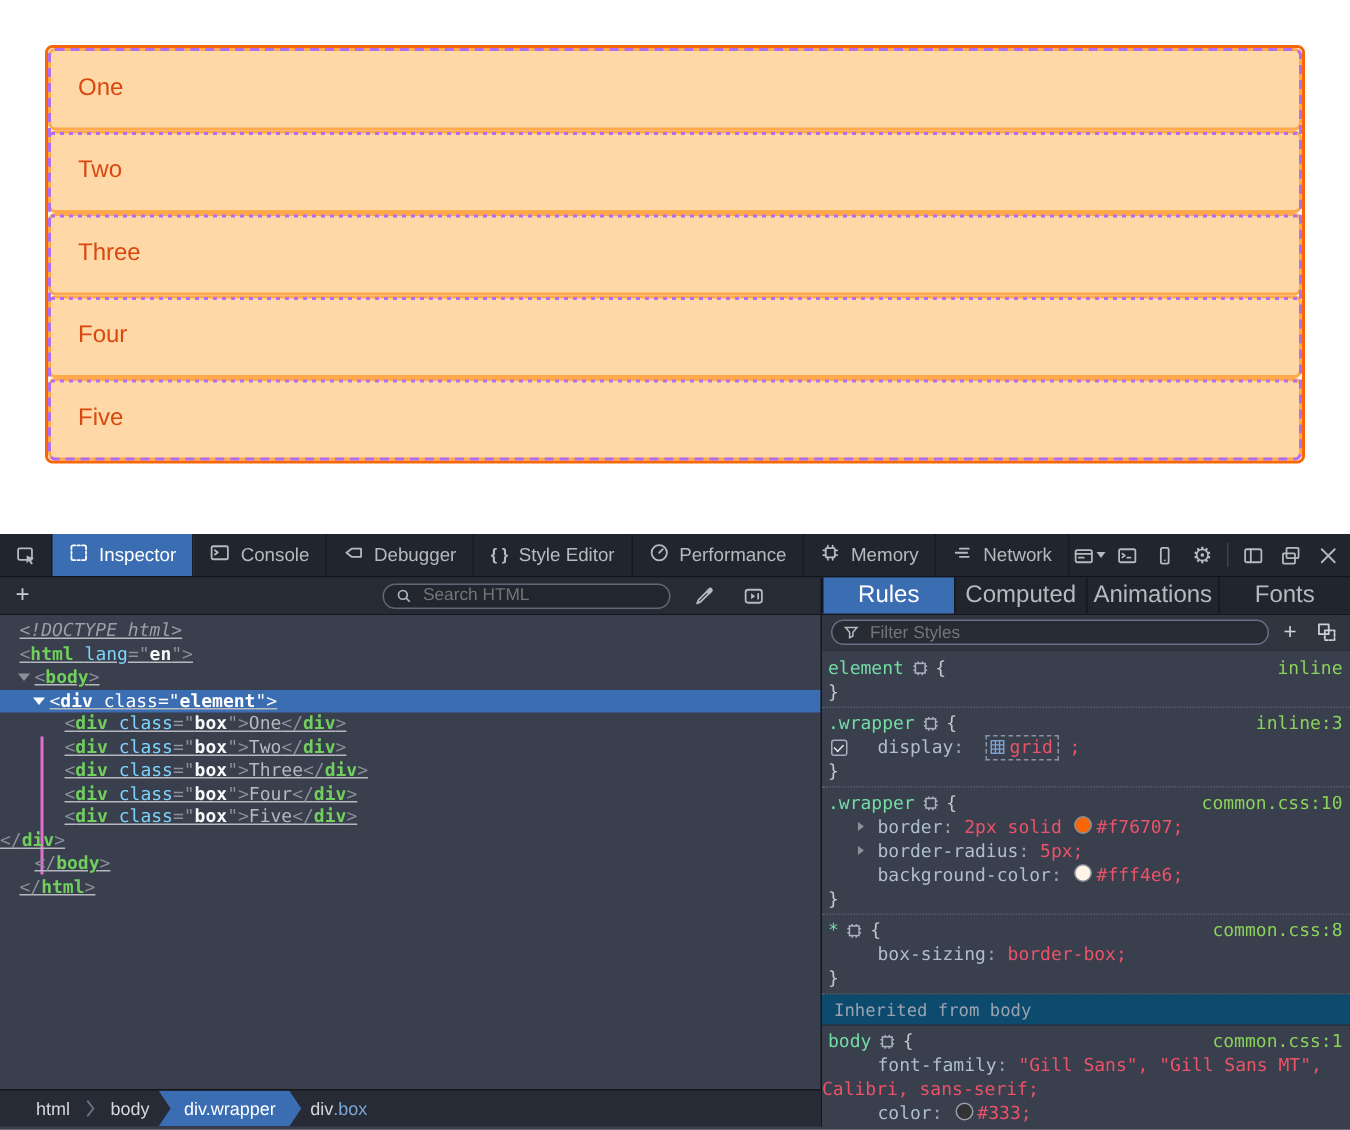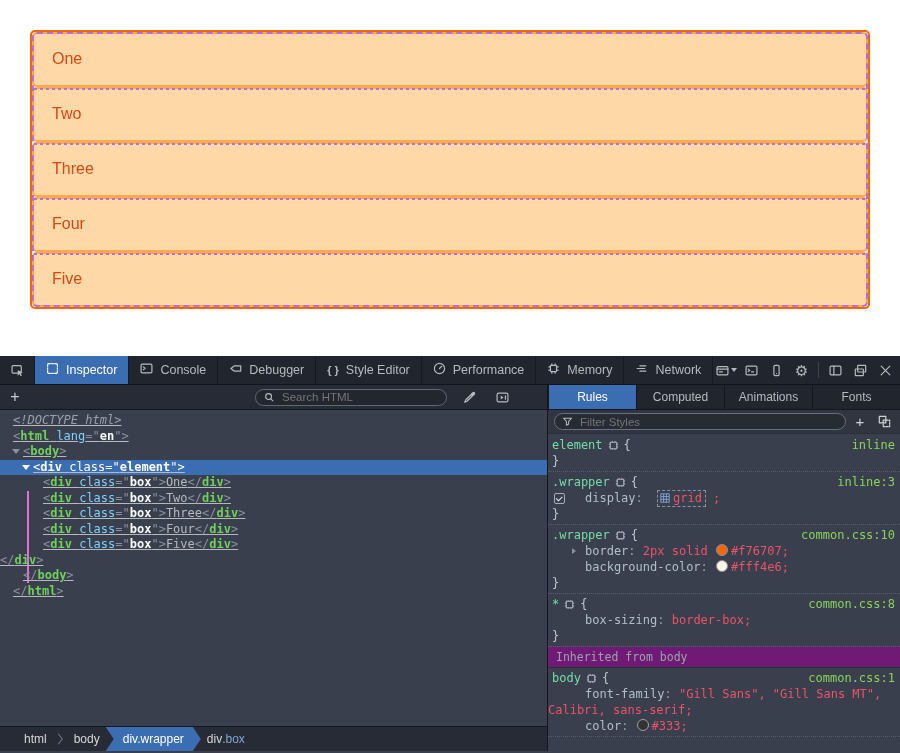--- a/index.html
+++ b/index.html
@@ -33,21 +33,21 @@
   .subbar{height:24px;display:flex;border-bottom:1px solid #14171d;}
   .markup-toolbar{width:548px;box-sizing:border-box;background:#272b35;display:flex;align-items:center;border-right:1px solid #14171d;}
   .add-btn{width:30px;font-size:16px;color:#c6cad1;}
   .search-pill{margin-left:auto;width:192px;height:17px;box-sizing:border-box;border:1px solid #606876;border-radius:9px;
                background:#21262f;display:flex;align-items:center;gap:5px;padding:0 8px;color:#8b93a2;}
   .search-pill input,.filter-pill input{flex:1;background:transparent;border:none;outline:none;color:#9aa2af;
                font-family:"Liberation Sans",sans-serif;font-size:11.5px;min-width:0;}
   .mt-icon{width:22px;margin-left:11px;display:flex;justify-content:center;}
   .mt-icon:last-child{margin-right:34px;}
   .side-tabs{flex:1;display:flex;background:#20252e;}
-  .side-tab{flex:1;display:flex;align-items:center;justify-content:center;border-left:1px solid #14171d;font-size:12px;}
+  .side-tab{flex:1;display:flex;align-items:center;justify-content:center;border-left:1px solid #14171d;font-size:16px;}
   .side-tab.sel{background:#3b6db3;color:#fff;}
 
   .main{display:flex;height:341px;}
   .markup-col{width:548px;box-sizing:border-box;display:flex;flex-direction:column;border-right:1px solid #14171d;}
 
   
   .markup{flex:1;position:relative;overflow:hidden;font-family:"DejaVu Sans Mono",monospace;font-size:12px;
           line-height:15.5px;padding-top:3px;color:#b6babf;}
   .guide{position:absolute;left:27px;top:81px;width:1.5px;height:92px;background:#e26fd0;z-index:0;}
   .mline{position:relative;white-space:pre;height:15.5px;z-index:1;text-decoration:underline;}
@@ -92,21 +92,21 @@
   .pname{color:#b0bfcc;} .pval{color:#eb5368;}
   .parrow{position:absolute;left:24px;top:5px;width:0;height:0;border-top:3.5px solid transparent;
           border-bottom:3.5px solid transparent;border-left:4.5px solid #8b919c;text-indent:0;}
   .swatch{display:inline-block;width:10px;height:10px;border-radius:50%;border:1px solid #898f99;
           vertical-align:-1px;margin:0 3px 0 1px;}
   .cbx{position:absolute;left:6px;top:3px;width:9px;height:9px;border:1px solid #a6adba;border-radius:2px;text-indent:0;}
   .cbx:after{content:"";position:absolute;left:1px;top:1.5px;width:5px;height:2.5px;border-left:1.5px solid #e8eaed;
              border-bottom:1.5px solid #e8eaed;transform:rotate(-45deg);}
   .chip{border:1px dashed #8b93a2;padding:0 3px 1px 2px;margin:0 7px;white-space:nowrap;}
   .chip svg{vertical-align:-1px;margin-right:3px;}
-  .inh{background:#701a75;color:#9aa2b0;padding:2px 0 2px 8px;font-size:11.5px;
+  .inh{background:#0c4a6e;color:#9aa2b0;padding:2px 0 2px 8px;font-size:11.5px;
        border-bottom:1px solid #2b303b;font-family:"DejaVu Sans Mono",monospace;}
 </style>
 </head>
 <body>
 
 <div class="stage">
 
   <section class="page">
     <div class="wrapper" id="wrapper">
       <div class="box">One</div>
@@ -348,20 +348,21 @@
                 <span class="target-icon">
                   <svg width="11" height="11" viewBox="0 0 12 12" fill="none" stroke="currentColor" stroke-width="1.1">
                     <rect x="2.5" y="2.5" width="7" height="7"></rect>
                     <path d="M4.5 1v1.5M7.5 1v1.5M4.5 9.5V11M7.5 9.5V11M1 4.5h1.5M1 7.5h1.5M9.5 4.5H11M9.5 7.5H11"></path>
                   </svg>
                 </span>
                 <span class="brace">{</span>
                 <span class="rlink">common.css:10</span>
               </div>
               <div class="prop"><span class="parrow"></span><span class="pname">border</span>: <span class="pval">2px solid</span> <span class="swatch" style="background: rgb(247, 103, 7);"></span><span class="pval">#f76707</span><span class="pval">;</span></div>
+              <div class="prop"><span class="parrow"></span><span class="pname">border-radius</span>: <span class="pval">5px</span><span class="pval">;</span></div>
               <div class="prop"><span class="pname">background-color</span>:  <span class="swatch" style="background: rgb(255, 244, 230);"></span><span class="pval">#fff4e6</span><span class="pval">;</span></div>
               <div class="rclose">
                 <span class="brace">}</span>
               </div>
             </div>
             <div class="rule">
               <div class="rhead">
                 <span class="sel-name">*</span>
                 <span class="target-icon">
                   <svg width="11" height="11" viewBox="0 0 12 12" fill="none" stroke="currentColor" stroke-width="1.1">

